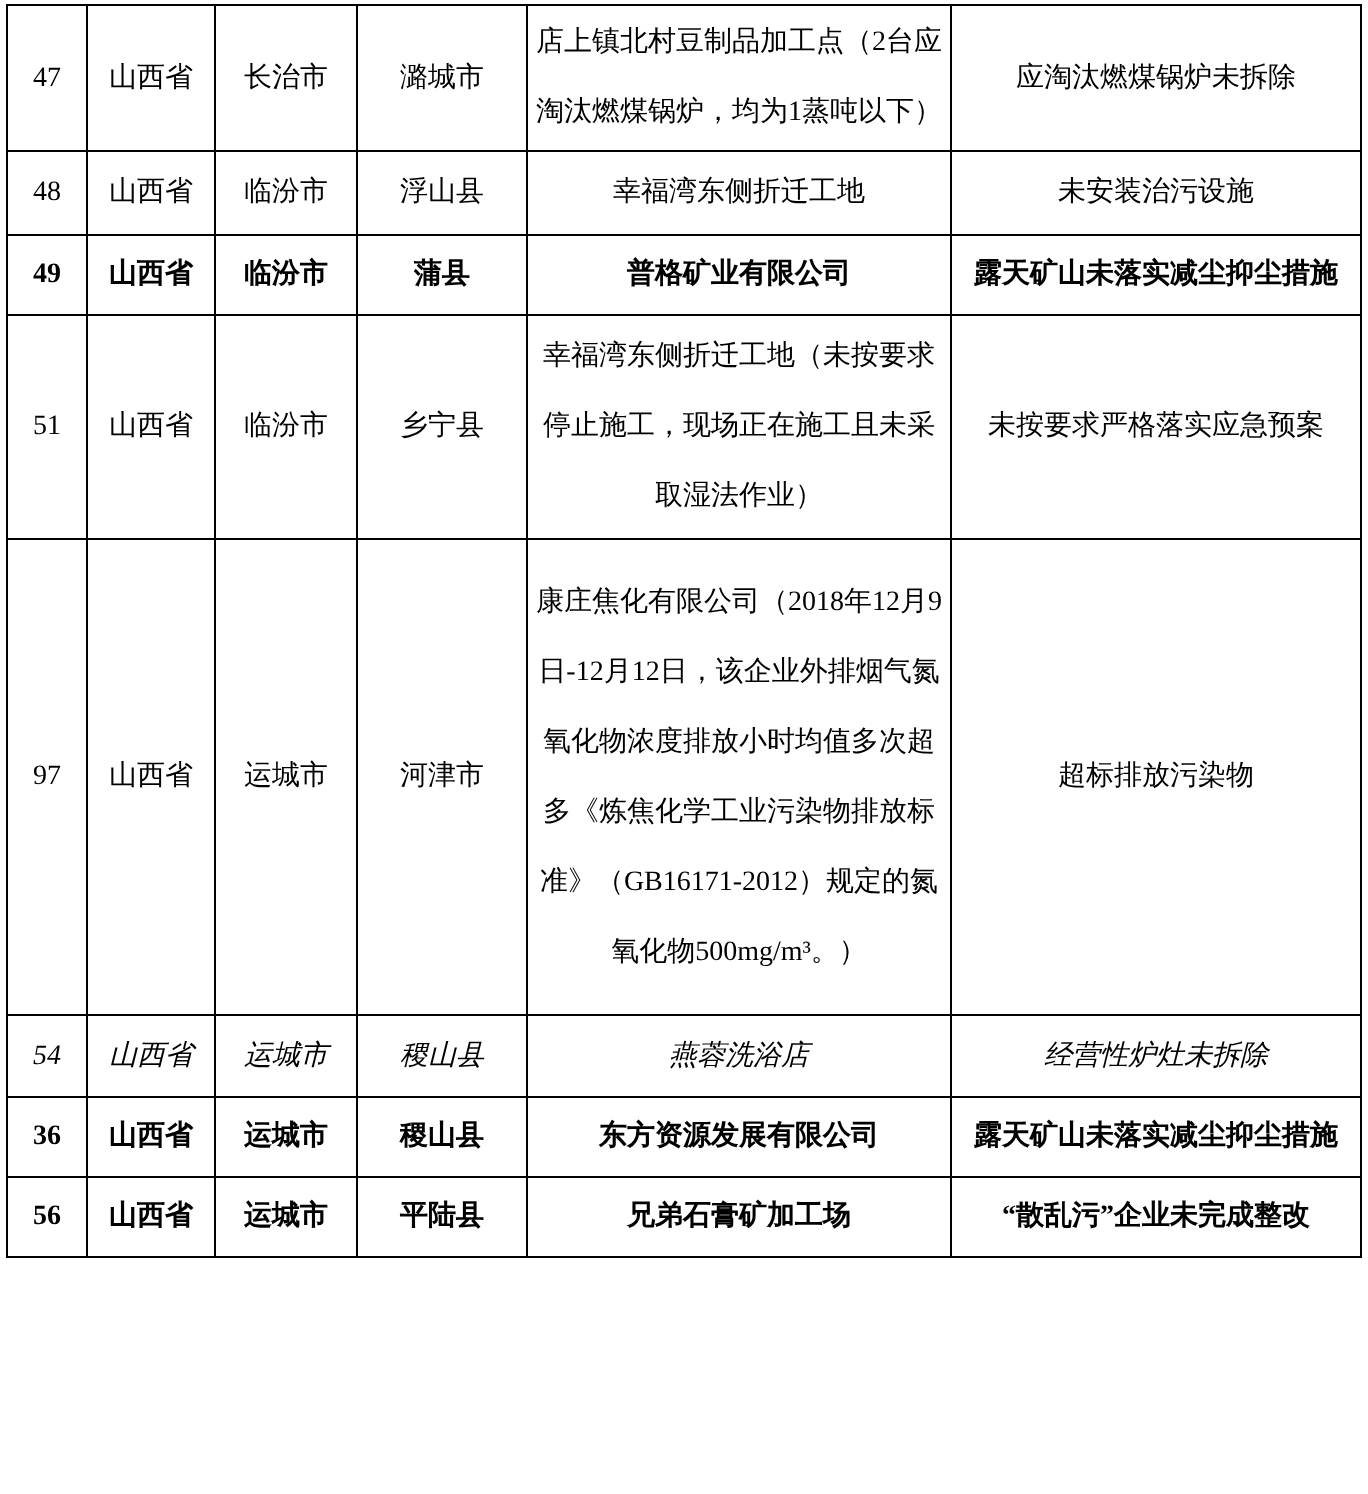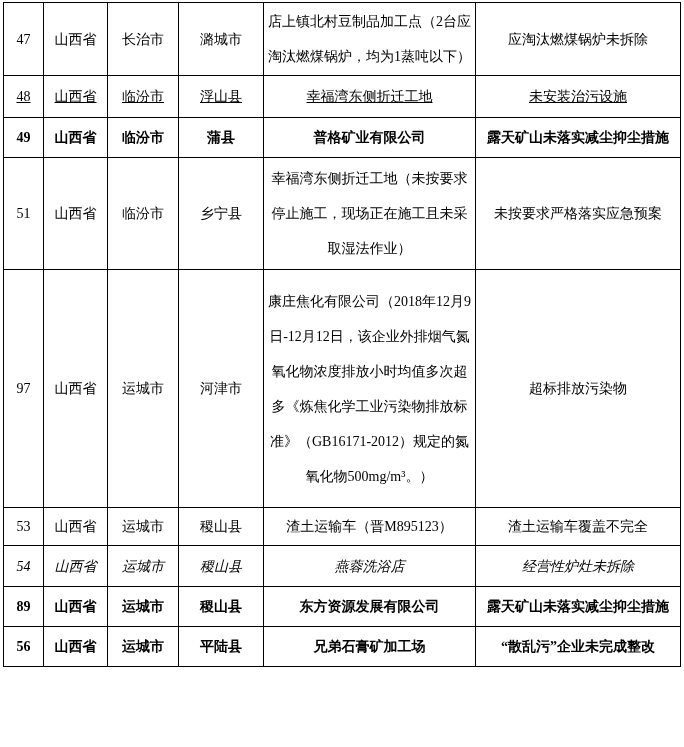--- a/index.html
+++ b/index.html
@@ -31,21 +31,21 @@
     overflow: hidden;
     word-break: break-all;
   }
   col.c-num    { width: 40px; }
   col.c-prov   { width: 64px; }
   col.c-city   { width: 71px; }
   col.c-county { width: 85px; }
   col.c-name   { width: 212px; }
   col.c-issue  { width: 205px; }
   tr.rh-73  { height: 73px; }
-  tr.rh-42  { height: 42px; text-decoration: underline; }
+  tr.rh-42  { height: 42px; }
   tr.rh-40  { height: 40px; font-weight: bold; }
   tr.rh-38  { height: 38px; }
   tr.rh-41  { height: 41px; font-style: italic; }
   tr.rh-112 { height: 112px; }
   tr.rh-238 { height: 238px; }
 </style>
 </head>
 <body>
 
 <table class="gov-table">
@@ -91,38 +91,30 @@
       <td>未按要求严格落实应急预案</td>
     </tr>
     <tr class="rh-238">
       <td>97</td>
       <td>山西省</td>
       <td>运城市</td>
       <td>河津市</td>
       <td>康庄焦化有限公司（2018年12月9日-12月12日，该企业外排烟气氮氧化物浓度排放小时均值多次超多《炼焦化学工业污染物排放标准》（GB16171-2012）规定的氮氧化物500mg/m³。）</td>
       <td>超标排放污染物</td>
     </tr>
-    <tr class="rh-38">
-      <td>53</td>
-      <td>山西省</td>
-      <td>运城市</td>
-      <td>稷山县</td>
-      <td>渣土运输车（晋M895123）</td>
-      <td>渣土运输车覆盖不完全</td>
-    </tr>
     <tr class="rh-41">
       <td>54</td>
       <td>山西省</td>
       <td>运城市</td>
       <td>稷山县</td>
       <td>燕蓉洗浴店</td>
       <td>经营性炉灶未拆除</td>
     </tr>
     <tr class="rh-40">
-      <td>89</td>
+      <td>36</td>
       <td>山西省</td>
       <td>运城市</td>
       <td>稷山县</td>
       <td>东方资源发展有限公司</td>
       <td>露天矿山未落实减尘抑尘措施</td>
     </tr>
     <tr class="rh-40">
       <td>56</td>
       <td>山西省</td>
       <td>运城市</td>

